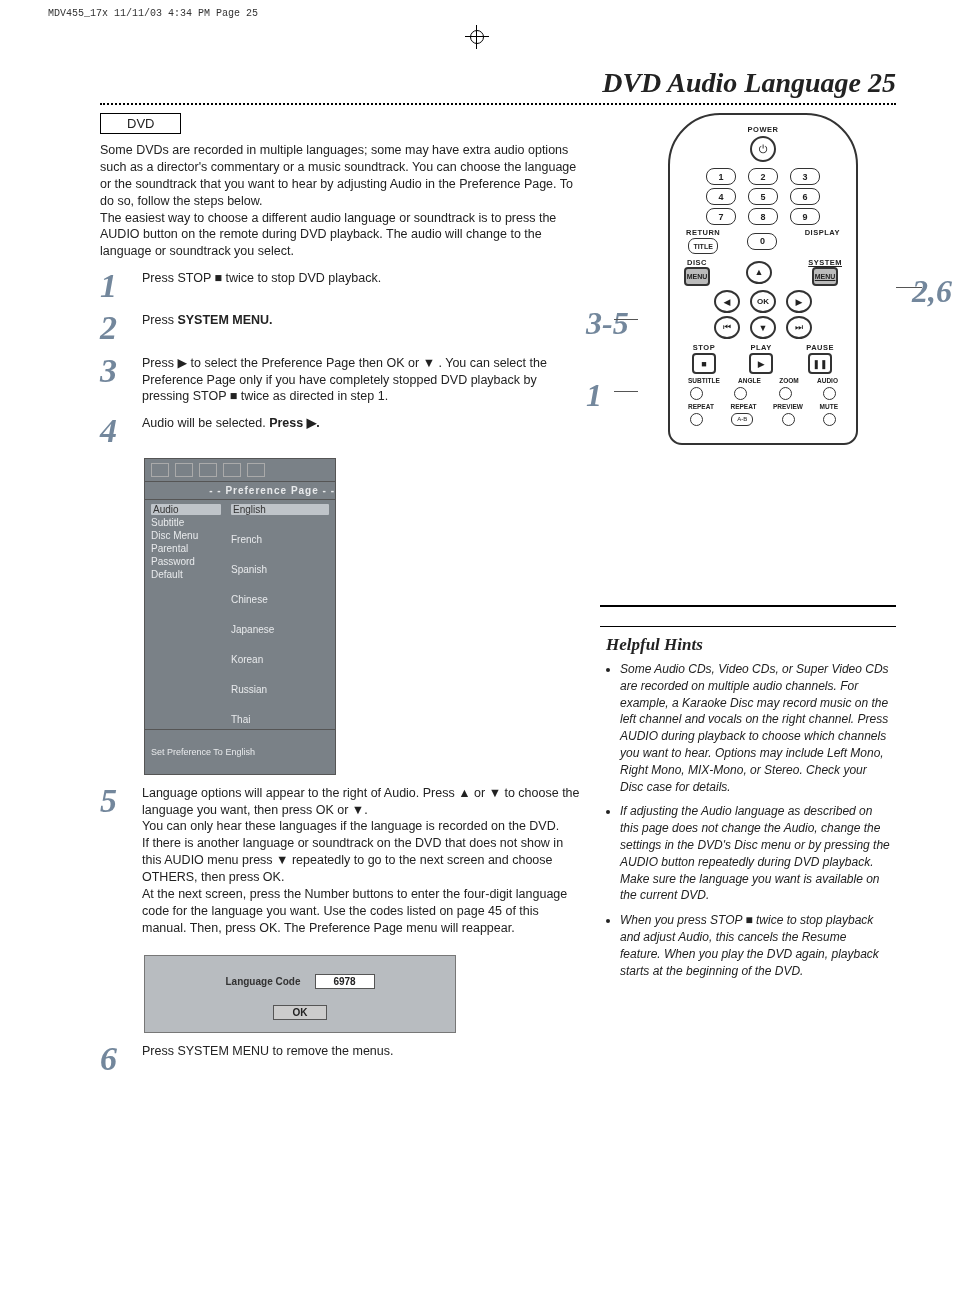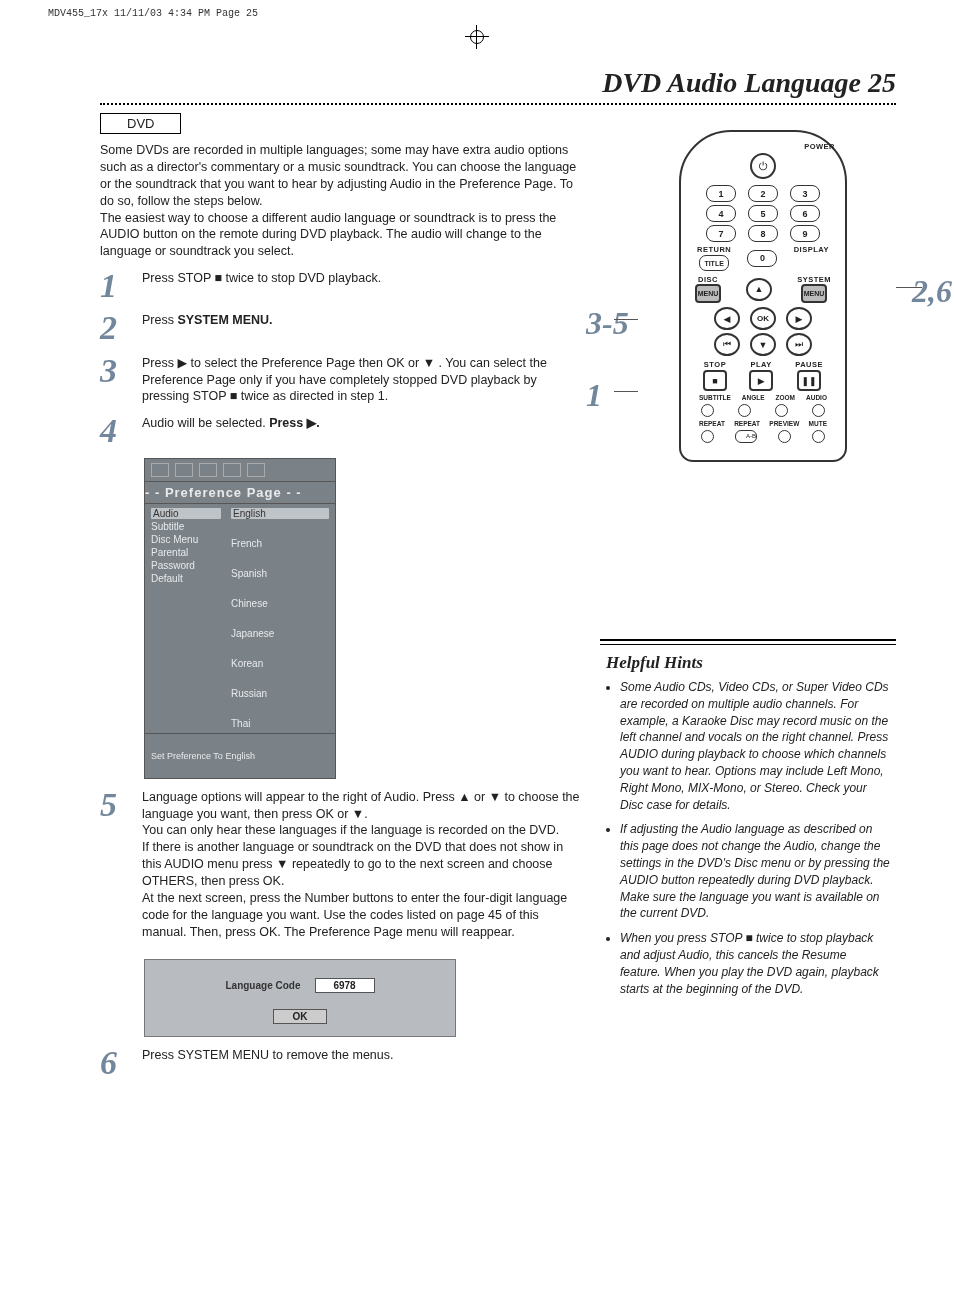--- a/index.html
+++ b/index.html
@@ -91,22 +91,22 @@
     color:#e8eaec;
     font-size:10px;
     font-family:Arial,sans-serif;
     border:1px solid #555;
   }
   .pref-icons{
     display:flex;gap:6px;padding:4px 6px;border-bottom:1px solid #555;
   }
   .pref-icons span{border:1px solid #aaa;width:16px;height:12px;display:inline-block;}
   .pref-title{
-    text-align:left;font-weight:bold;letter-spacing:1px;padding:3px 0;
-    font-size:13px;color:#e8eaec;border-bottom:1px solid #555;
+    text-align:right;font-weight:bold;letter-spacing:1px;padding:3px 0;
+    font-size:10px;color:#e8eaec;border-bottom:1px solid #555;
   }
   .pref-body{display:flex;padding:4px 6px;gap:10px;}
   .pref-left{flex:0 0 70px;display:flex;flex-direction:column;gap:2px;}
   .pref-right{flex:1;display:flex;flex-direction:column;gap:19px;}
   .pref-left .sel{background:#bfc4c9;color:#333;padding:0 2px;border-radius:1px;}
   .pref-right .sel{background:#bfc4c9;color:#333;padding:0 2px;border-radius:1px;}
   .pref-foot{border-top:1px solid #555;padding:17px 6px;font-size:9px;}
   .code-panel {
     margin:18px 0 0 44px;
     width:290px;
@@ -126,23 +126,23 @@
   
   .remote-wrap{position:relative;display:flex;align-items:flex-start;}
   .callout{
     font-family:"Times New Roman",serif;font-weight:bold;font-style:italic;
     font-size:32px;color:#73879c;position:absolute;
   }
   .callout.l1{left:-44px;top:192px;}
   .callout.l2{left:-44px;top:264px;}
   .callout.r1{right:-56px;top:160px;}
   .remote{
-    width:168px;border:2px solid #333;border-radius:52px 52px 14px 14px;
-    background:#fff;padding:10px 10px 16px;margin:17px auto;box-sizing:border-box;
-    font-size:8px;text-align:right;color:#222;
+    width:190px;border:2px solid #333;border-radius:52px 52px 14px 14px;
+    background:#fff;padding:10px 10px 16px;margin:0 auto;box-sizing:border-box;
+    font-size:8px;text-align:center;color:#222;
   }
   .rm-label{font-weight:bold;font-size:7.5px;letter-spacing:0.5px;}
   .pwr-btn{width:22px;height:22px;border:2px solid #333;border-radius:50%;margin:2px auto 6px;display:flex;align-items:center;justify-content:center;font-size:11px;}
   .num-row{display:flex;justify-content:center;gap:12px;margin:3px 0;}
   .num-btn{width:28px;height:15px;border:1.5px solid #333;border-radius:8px;display:flex;align-items:center;justify-content:center;font-size:9px;font-weight:bold;}
   .tri-row{display:flex;justify-content:space-between;align-items:center;margin:3px 6px;}
   .pill{width:28px;height:14px;border:1.5px solid #333;border-radius:7px;font-size:7px;font-weight:bold;display:flex;align-items:center;justify-content:center;}
   .disc-row{display:flex;justify-content:space-between;align-items:center;margin:4px 4px;}
   .sq-btn{width:22px;height:15px;border:2px solid #333;border-radius:4px;font-size:7px;font-weight:bold;display:flex;align-items:center;justify-content:center;background:#bbb;}
   .nav-row{display:flex;justify-content:center;gap:10px;align-items:center;margin:3px 0;}
@@ -159,21 +159,21 @@
   .lead-line.lr1{right:-26px;top:174px;width:26px;}
 
   
   .hints{
     margin-top:160px;
     border-top:2px solid #000;
     padding:0;
   }
   .hints-inner{
     border-top:1px solid #000;
-    margin-top:3px;padding:8px 6px 0 6px;
+    margin-top:19px;padding:8px 6px 0 6px;
   }
   .hints-title{
     font-family:"Times New Roman",serif;font-style:italic;font-weight:bold;
     font-size:17px;margin:0 0 6px 0;
   }
   .hints ul{margin:0;padding-left:14px;font-style:italic;font-size:12px;line-height:1.4;}
   .hints li{margin-bottom:8px;}
 
   .sym{font-style:normal;}
 </style>
@@ -329,21 +329,21 @@
                 <span class="rm-label">DISPLAY</span>
                 <div class="pill" style="visibility:hidden;"></div>
               </div>
           </div>
           <div class="disc-row">
             <div style="display:flex;flex-direction:column;align-items:center;">
                 <span class="rm-label">DISC</span>
                 <div class="sq-btn">MENU</div>
               </div>
             <div class="circ">▲</div>
-            <div style="display:flex;flex-direction:column;align-items:center;">
+            <div style="display:flex;flex-direction:column;align-items:center;text-decoration:underline;">
                 <span class="rm-label">SYSTEM</span>
                 <div class="sq-btn">MENU</div>
               </div>
           </div>
           <div class="nav-row">
             <div class="circ">◀</div>
             <div class="circ" style="font-size:8px;font-weight:bold;">OK</div>
             <div class="circ">▶</div>
           </div>
           <div class="nav-row">

